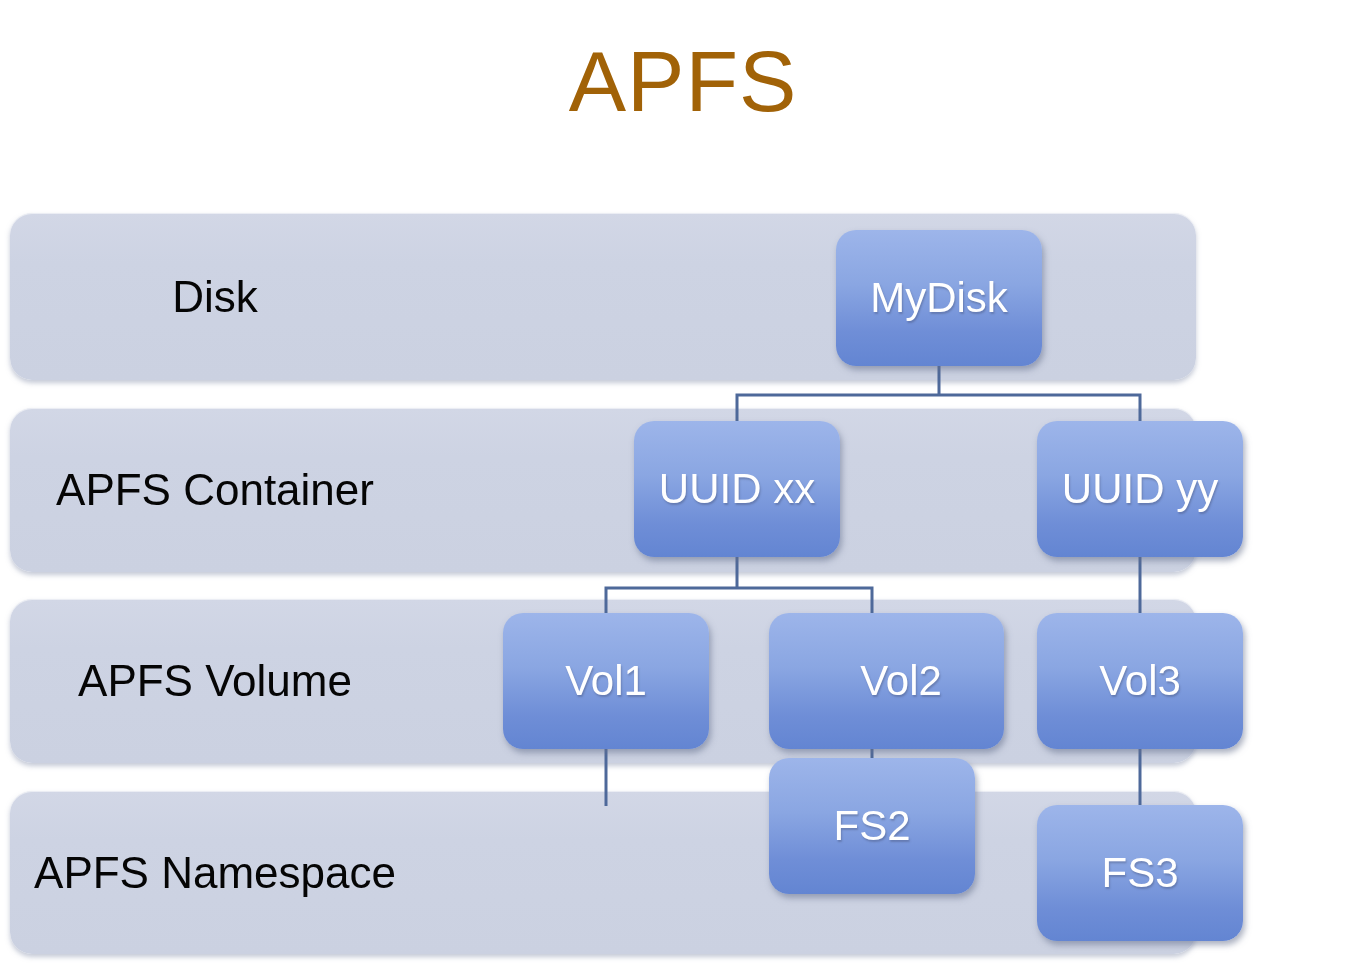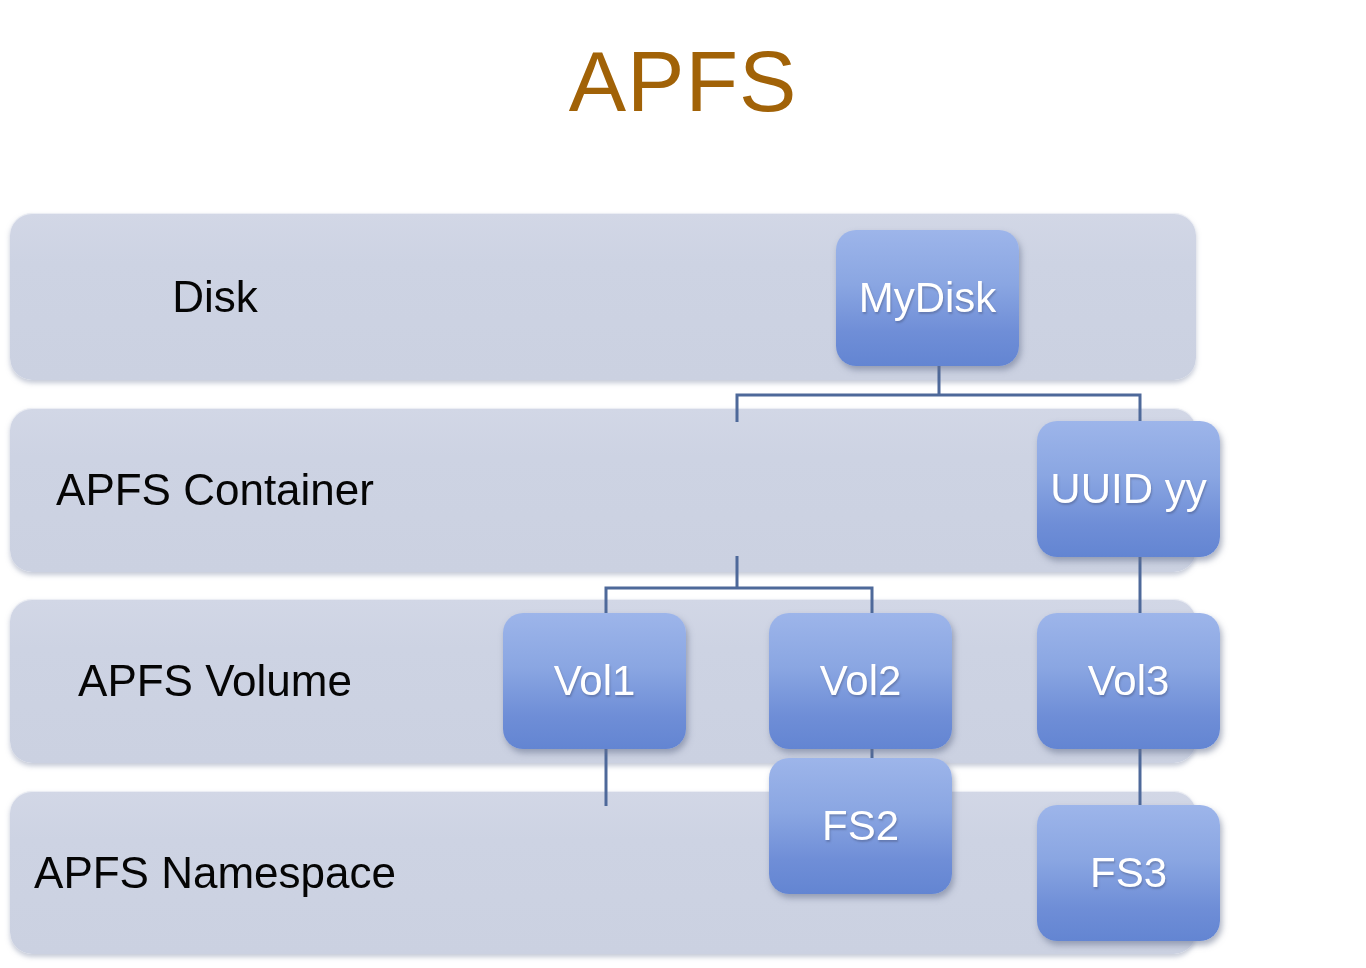--- a/index.html
+++ b/index.html
@@ -59,39 +59,39 @@
     height: 968px;
     pointer-events: none;
   }
   .connectors path {
     fill: none;
     stroke: #4e699a;
     stroke-width: 3;
   }
   .node {
     position: absolute;
-    width: 183px;
+    width: 206px;
     height: 136px;
     border-radius: 20px;
     background: linear-gradient(180deg, #9db5ea 0%, #8aa6e2 40%, #7violet 0%, #6f8ed7 75%, #6385d2 100%);
     background: linear-gradient(180deg, #9db5ea 0%, #8aa6e2 40%, #6f8ed7 75%, #6385d2 100%);
     box-shadow: 2px 4px 6px rgba(100,112,140,0.55);
     display: flex;
     align-items: center;
     justify-content: center;
     color: #ffffff;
     font-size: 42px;
     white-space: nowrap;
     text-shadow: 1px 2px 2px rgba(60,70,100,0.35);
   }
   .node-mydisk  { left: 836px;  top: 230px; }
   .node-uuidxx  { left: 634px;  top: 421px; }
   .node-uuidyy  { left: 1037px; top: 421px; }
   .node-vol1    { left: 503px;  top: 613px; }
-  .node-vol2    { left: 769px;  top: 613px; }
+  .node-vol2    { left: 769px;  top: 613px; padding-left: 29px; }
   .node-vol3    { left: 1037px; top: 613px; }
   .node-fs1     { left: 503px;  top: 805px; }
   .node-fs2     { left: 769px;  top: 758px; }
   .node-fs3     { left: 1037px; top: 805px; }
 </style>
 </head>
 <body>
 
 <div class="canvas">
 
@@ -114,20 +114,21 @@
     <path d="M939 365 L939 395 M735.5 395 L1141.5 395 M737 395 L737 422 M1140 395 L1140 422"></path>
     <path d="M737 556 L737 588 M604.5 588 L873.5 588 M606 588 L606 614 M872 588 L872 614"></path>
     <path d="M1140 556 L1140 614"></path>
     <path d="M606 748 L606 806"></path>
     <path d="M872 748 L872 806"></path>
     <path d="M1140 748 L1140 806"></path>
   </svg>
 
   <div class="node node-mydisk">MyDisk</div>
 
+  <div class="node node-uuidxx">UUID xx</div>
   <div class="node node-uuidyy">UUID yy</div>
 
   <div class="node node-vol1">Vol1</div>
   <div class="node node-vol2">Vol2</div>
   <div class="node node-vol3">Vol3</div>
 
   <div class="node node-fs2">FS2</div>
   <div class="node node-fs3">FS3</div>
 
 </div>

